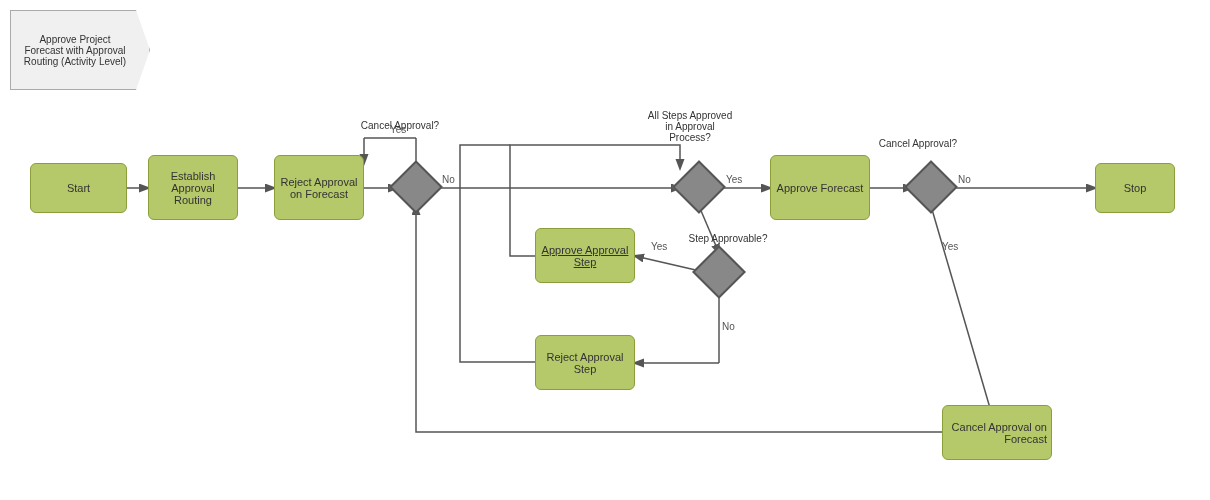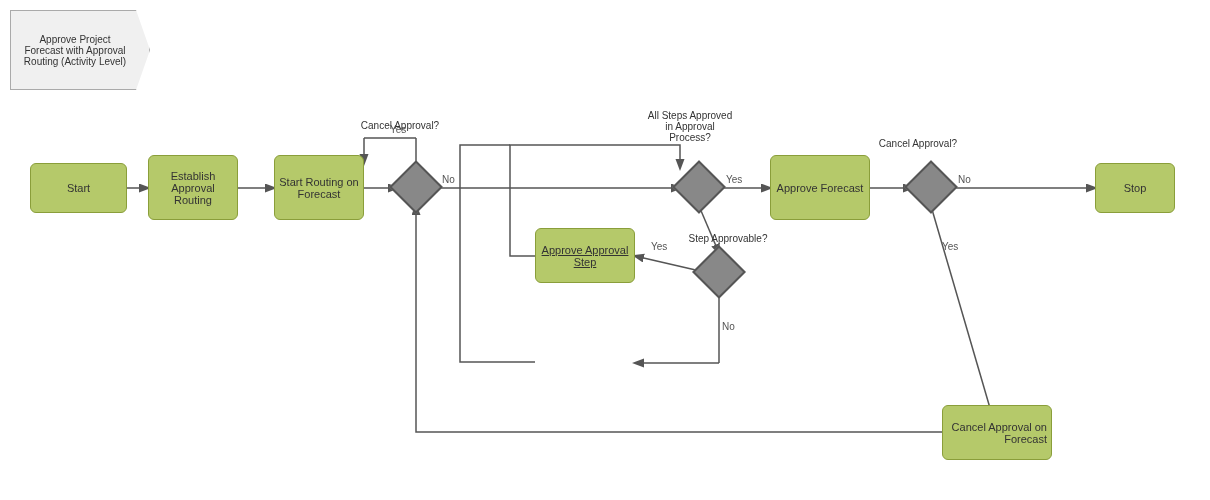--- a/index.html
+++ b/index.html
@@ -152,27 +152,30 @@
 
   <div class="node-rect" style="left:30px;top:163px;width:97px;height:50px;">
     <span>Start</span>
   </div>
 
   <div class="node-rect" style="left:148px;top:155px;width:90px;height:65px;">
     <span>Establish Approval Routing</span>
   </div>
 
   <div class="node-rect" style="left:274px;top:155px;width:90px;height:65px;">
-    <span>Start Routing on Forecast</span>
+    <span>Reject Approval on Forecast</span>
   </div>
 
   <div class="node-rect" style="left:535px;top:228px;width:100px;height:55px;text-decoration:underline;">
     <span>Approve Approval Step</span>
   </div>
 
+  <div class="node-rect" style="left:535px;top:335px;width:100px;height:55px;">
+    <span>Reject Approval Step</span>
+  </div>
 
   <div class="node-rect" style="left:770px;top:155px;width:100px;height:65px;">
     <span>Approve Forecast</span>
   </div>
 
   <div class="node-rect" style="left:942px;top:405px;width:110px;height:55px;text-align:right;">
     <span>Cancel Approval on Forecast</span>
   </div>
 
   <div class="node-rect" style="left:1095px;top:163px;width:80px;height:50px;align-items:center;">

